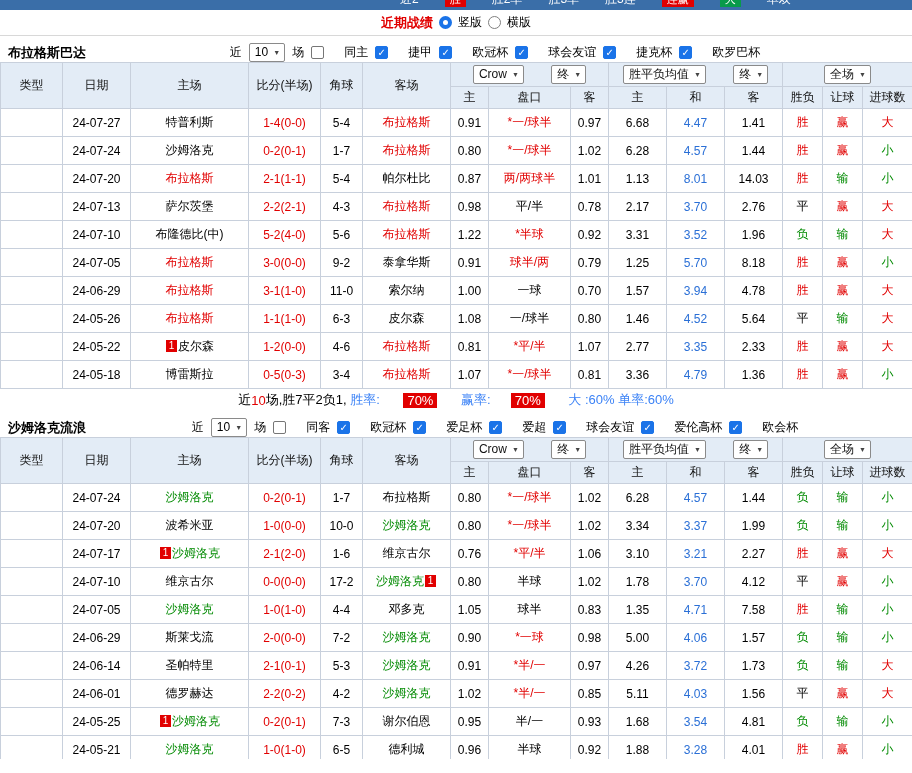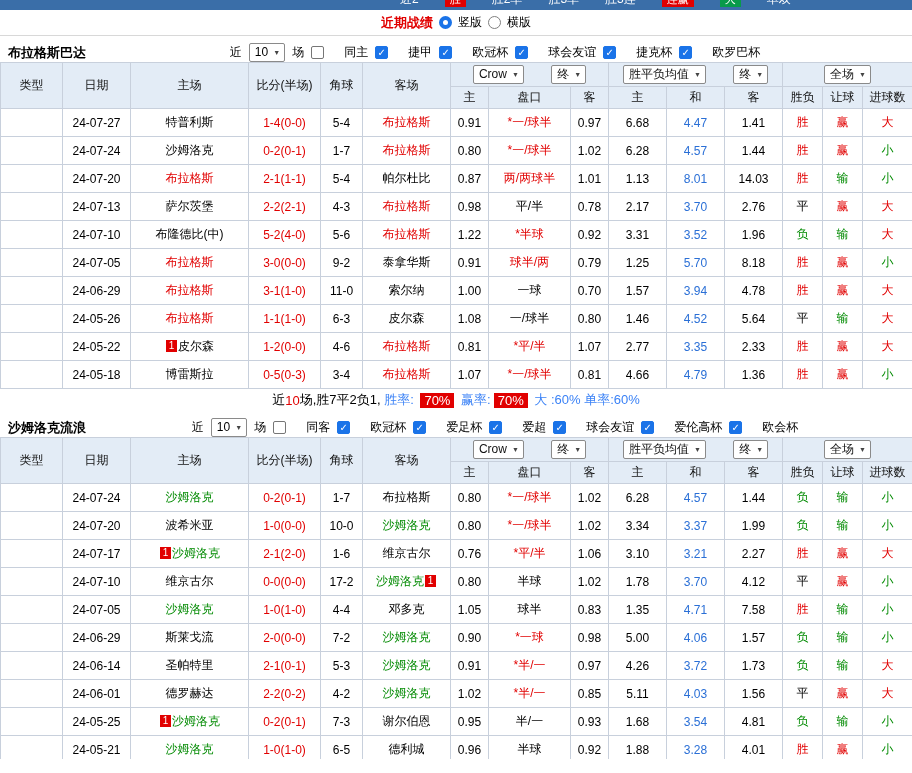--- a/index.html
+++ b/index.html
@@ -53,21 +53,21 @@
   .c-black{color:#000}
   .c-navy{color:#2a6fd6}
   .nbadge{display:inline-block;background:#e10000;color:#fff;font-size:10px;line-height:12px;width:11px;height:12px;vertical-align:1px;margin:0 1px}
 
   
   .summary{height:22px;display:flex;align-items:center;justify-content:center;font-size:13px}
   .summary span{white-space:pre}
   .sum-k{color:#000}
   .sum-r{color:#e10000}
   .sum-b{color:#3b82f6}
-  .sum-boxr{background:#e10000;color:#fff;padding:0 4px;margin:0 3px}
+  .sum-boxr{background:#e10000;color:#fff;padding:0 4px;margin:0 20px}
   .sum-boxg{background:#00a050;color:#fff;padding:0 4px;margin:0 3px}
 </style>
 </head>
 <body>
 
 <div class="page">
 
   <div class="topbar">
     <div class="topbar-inner">
         <span class="tb-text">近2</span>
@@ -339,21 +339,21 @@
         <tr>
           <td class="type t-jia">捷甲</td>
           <td>24-05-18</td>
           <td class="c-black">博雷斯拉</td>
           <td class="c-red">0-5(0-3)</td>
           <td>3-4</td>
           <td class="c-red">布拉格斯</td>
           <td>1.07</td>
           <td class="c-red">*一/球半</td>
           <td>0.81</td>
-          <td>4.66</td>
+          <td>3.36</td>
           <td class="c-navy">4.79</td>
           <td>1.36</td>
           <td class="c-red">胜</td>
           <td class="c-red">赢</td>
           <td class="c-green">小</td>
         </tr>
       </tbody>
   </table>
 
   <div class="summary">

